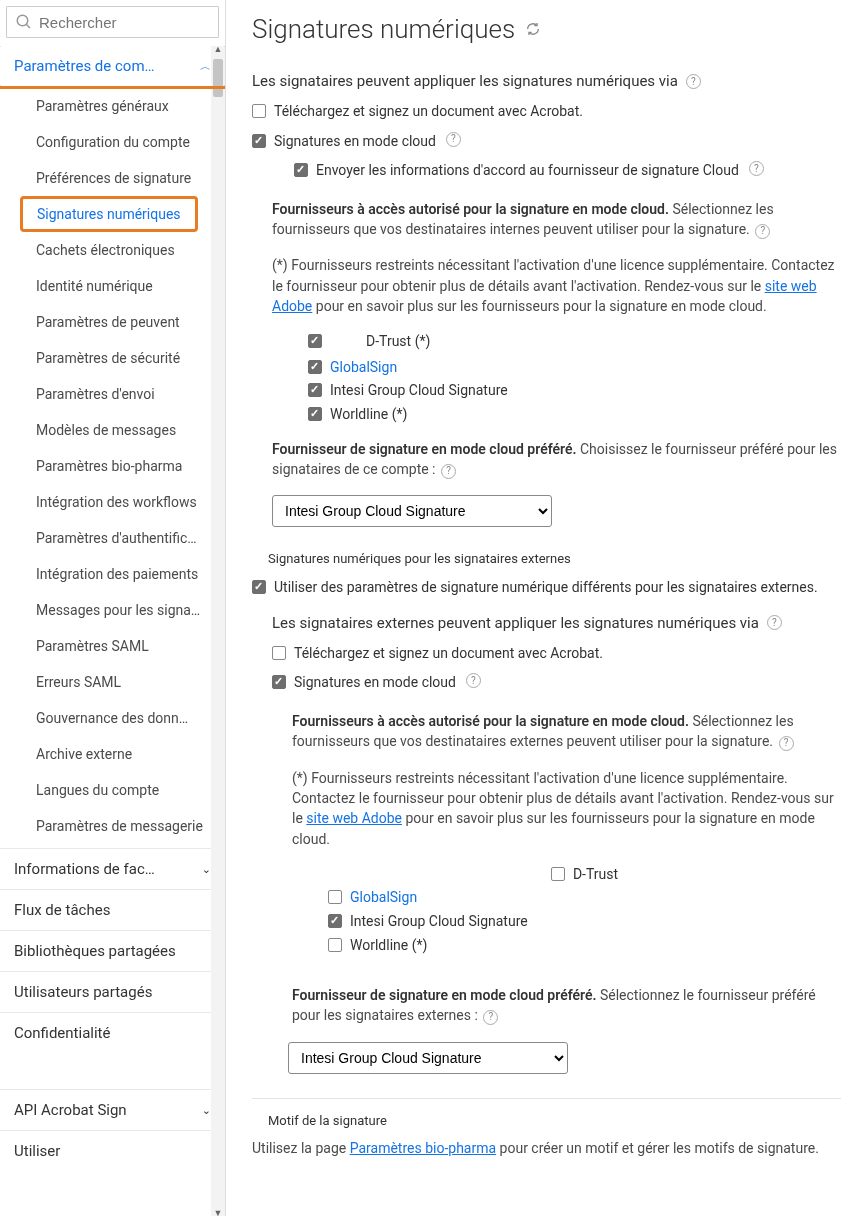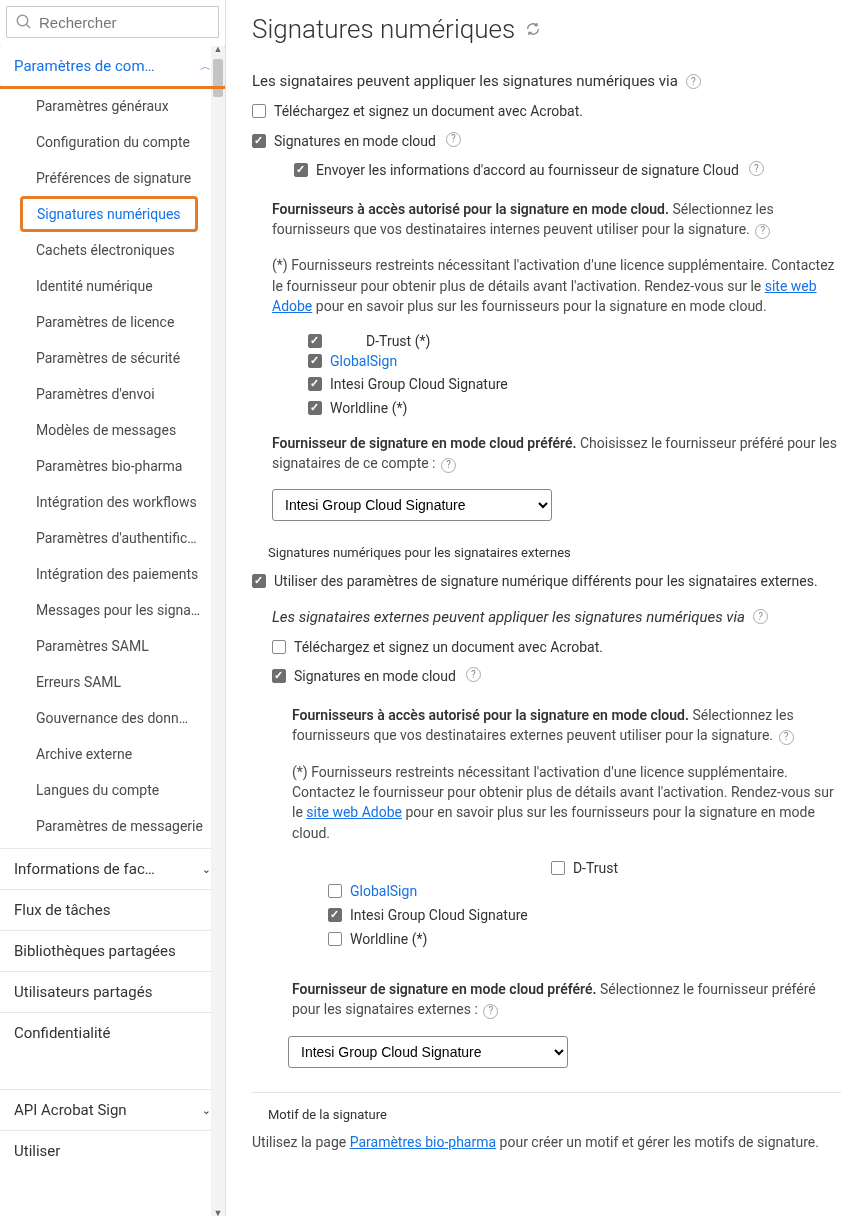--- a/index.html
+++ b/index.html
@@ -76,21 +76,21 @@
         <div class="sub-wrap active">
           <div class="sub-item">Signatures numériques</div>
         </div>
         <div class="sub-wrap">
           <div class="sub-item">Cachets électroniques</div>
         </div>
         <div class="sub-wrap">
           <div class="sub-item">Identité numérique</div>
         </div>
         <div class="sub-wrap">
-          <div class="sub-item">Paramètres de licence</div>
+          <div class="sub-item">Paramètres de peuvent</div>
         </div>
         <div class="sub-wrap">
           <div class="sub-item">Paramètres de sécurité</div>
         </div>
         <div class="sub-wrap">
           <div class="sub-item">Paramètres d'envoi</div>
         </div>
         <div class="sub-wrap">
           <div class="sub-item">Modèles de messages</div>
         </div>
@@ -184,21 +184,21 @@
       <span class="help">?</span>
     </div>
 
   <div class="para level2" style="margin-top:18px;">
     <b class="inline">Fournisseurs à accès autorisé pour la signature en mode cloud.</b>&nbsp;<span>Sélectionnez les fournisseurs que vos destinataires internes peuvent utiliser pour la signature.</span>&nbsp;<span class="help">?</span>
   </div>
   <div class="para level2">
     <span>(*) Fournisseurs restreints nécessitant l'activation d'une licence supplémentaire. Contactez le fournisseur pour obtenir plus de détails avant l'activation. Rendez-vous sur le </span><a class="link">site web Adobe</a><span> pour en savoir plus sur les fournisseurs pour la signature en mode cloud.</span>
   </div>
   <div id="prov1">
-      <div class="row" style="margin-left: 56px; margin-bottom: 0; gap: 44px;">
+      <div class="row" style="margin-left: 56px; margin-bottom: 6px; gap: 44px;">
         <span class="cb checked"></span>
         <span>D-Trust (*)</span>
       </div>
       <div class="row" style="margin-left: 56px; margin-bottom: 4px;">
         <span class="cb checked"></span>
         <a class="nolink">GlobalSign</a>
       </div>
       <div class="row" style="margin-left: 56px; margin-bottom: 4px;">
         <span class="cb checked"></span>
         <span>Intesi Group Cloud Signature</span>
@@ -215,21 +215,21 @@
   <div class="select-wrap">
     <select><option>Intesi Group Cloud Signature</option></select>
   </div>
 
   <div class="subsection-title">Signatures numériques pour les signataires externes</div>
   <div class="row level1">
       <span class="cb checked"></span>
       <span>Utiliser des paramètres de signature numérique différents pour les signataires externes.</span>
     </div>
 
-  <div class="section-q" style="margin-left:20px; margin-top:16px;font-style:italic;">
+  <div class="section-q" style="margin-left:20px; margin-top:16px;">
     <span>Les signataires externes peuvent appliquer les signatures numériques via</span>
     <span class="help">?</span>
   </div>
   <div class="row" style="margin-left:20px;">
       <span class="cb"></span>
       <span>Téléchargez et signez un document avec Acrobat.</span>
     </div>
   <div class="row" style="margin-left:20px;">
       <span class="cb checked"></span>
       <span>Signatures en mode cloud</span>

